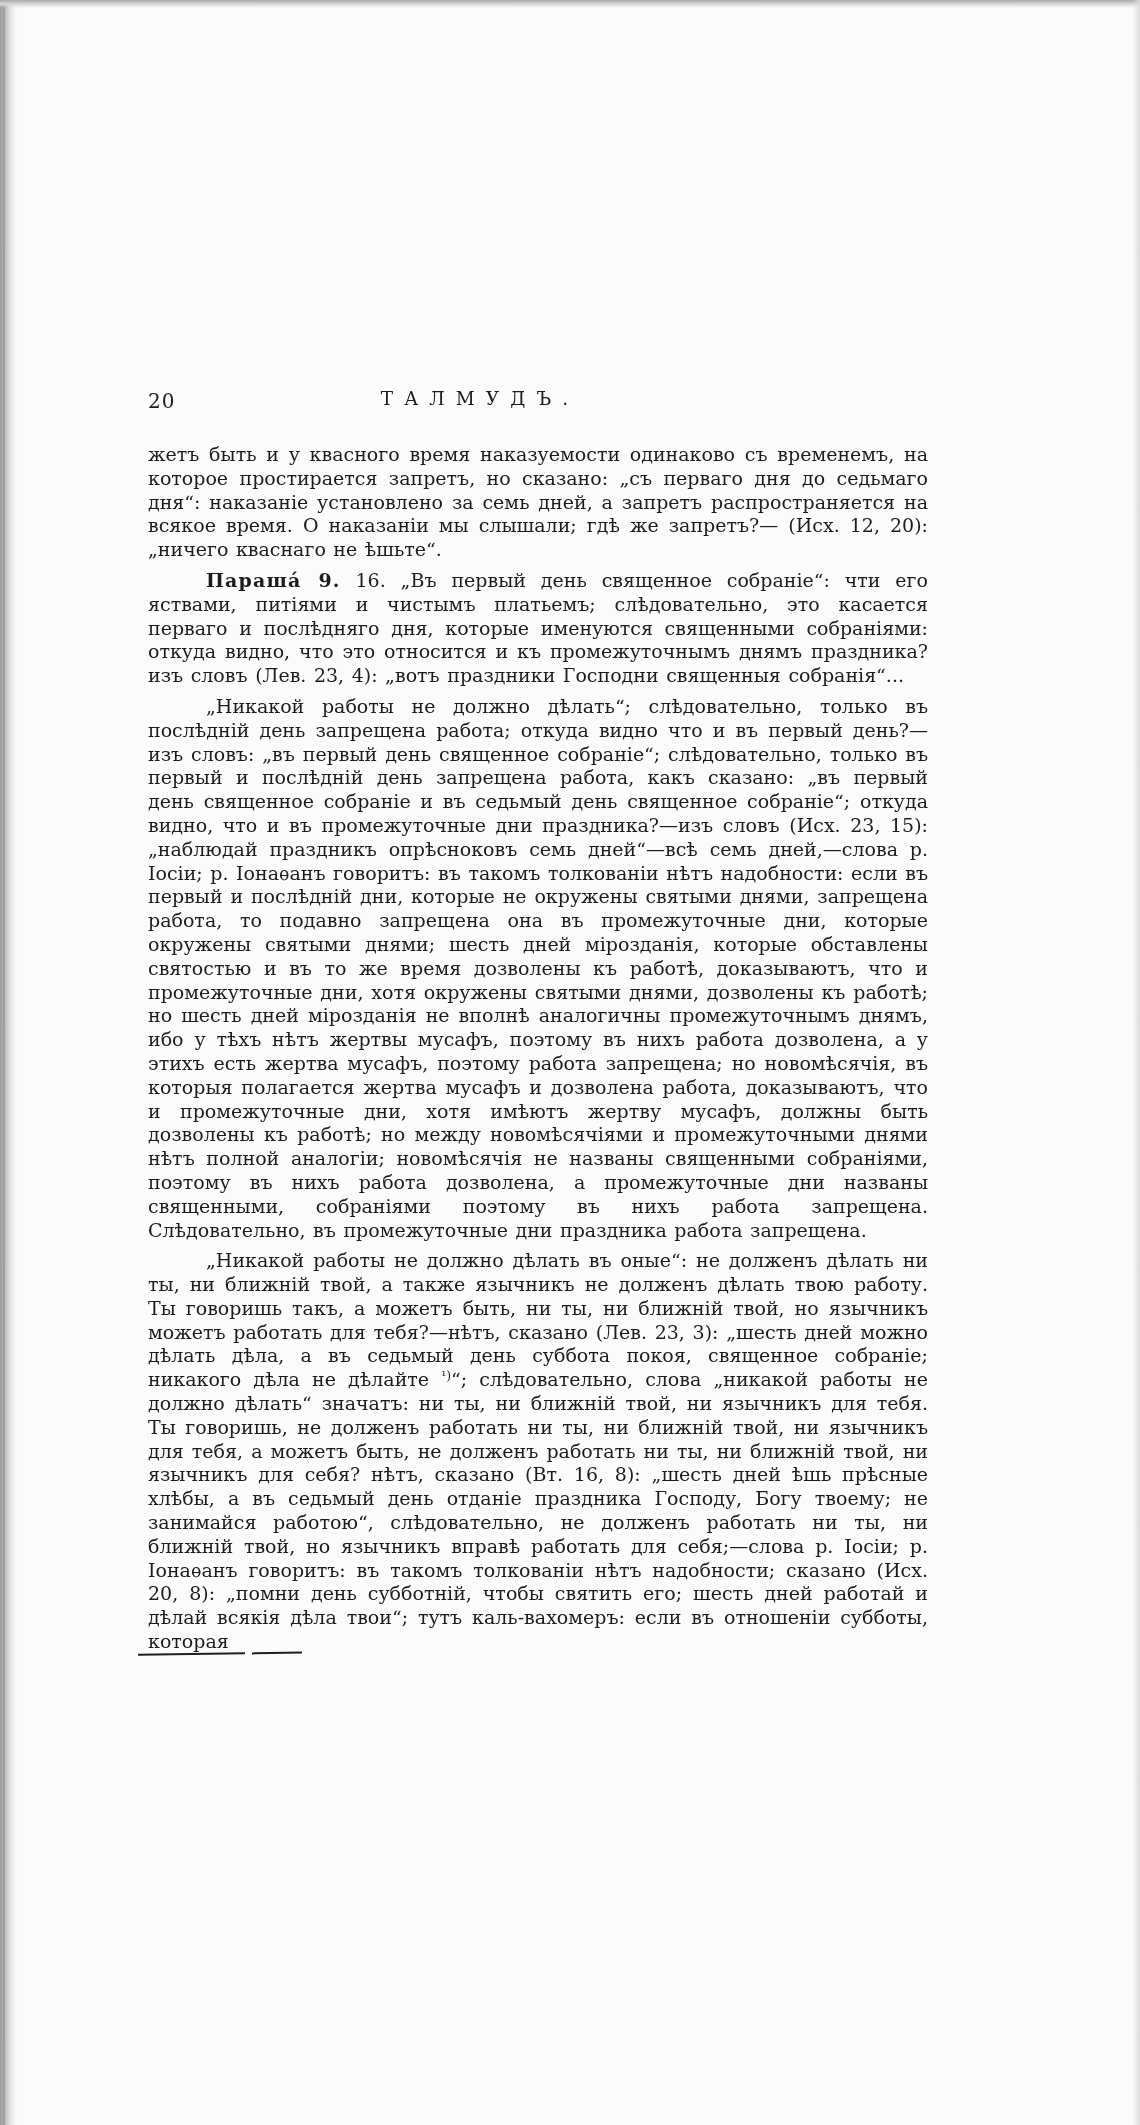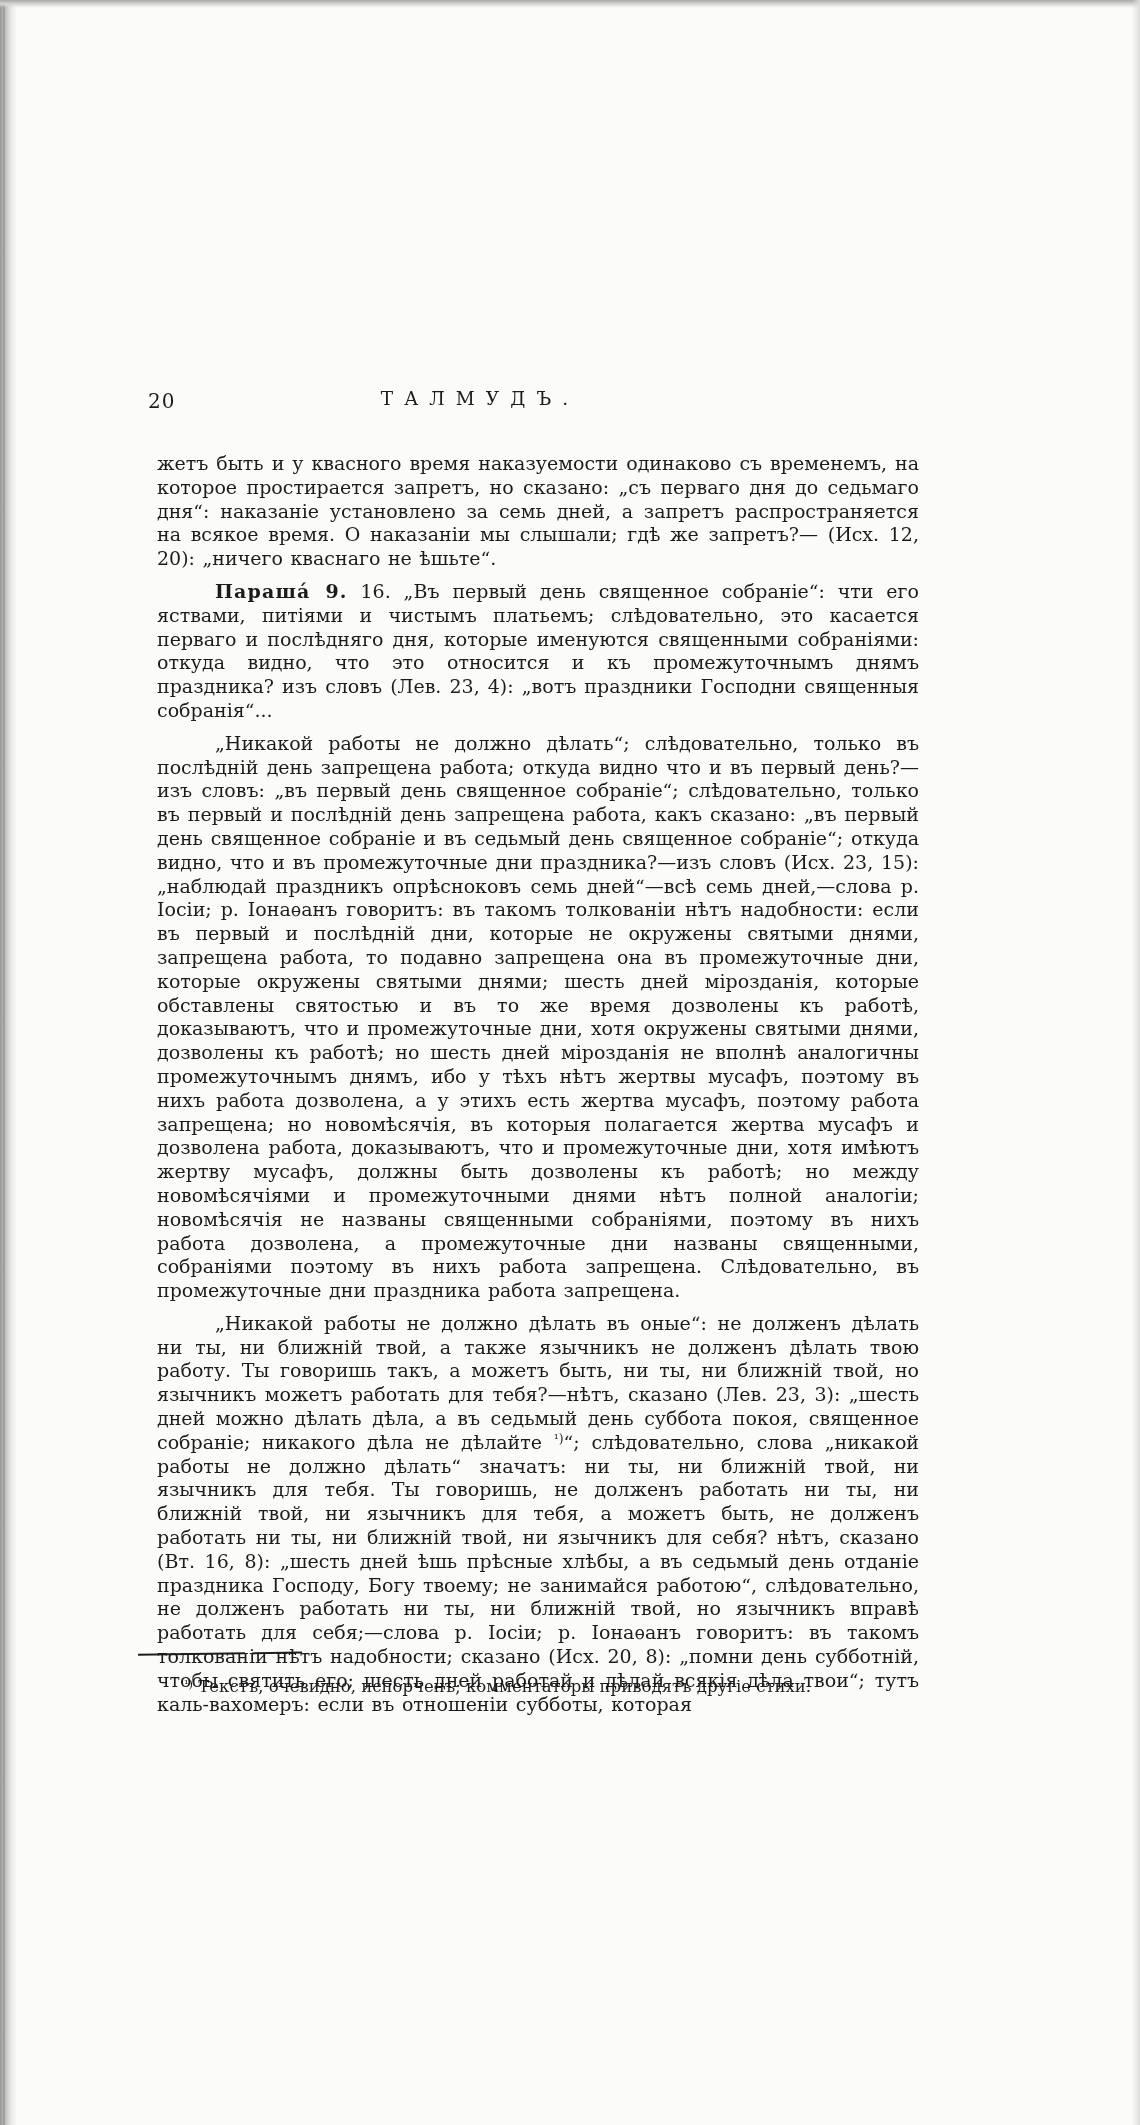--- a/index.html
+++ b/index.html
@@ -41,21 +41,21 @@
     font-size: 18.5px; letter-spacing: 0.6em;
     position: relative; left: -58px;
   }
 
   .textblock {
     position: absolute; top: 443px; left: 148px; width: 780px;
     font-size: 19px; line-height: 23.8px;
     text-align: justify;
     word-spacing: 1.5px;
   }
-  .para { margin: 9px; }
+  .para { margin: 0; }
   .para + .para { margin-top: 7px; }
   .para.indent { text-indent: 58px; }
   .lead {
     font-weight: bold;
     font-size: 19px;
     letter-spacing: 0.06em;
     word-spacing: 2px;
   }
   .fnref { font-size: 12.5px; line-height: 0; vertical-align: 6px; }
 
@@ -95,15 +95,14 @@
 
     <p class="para indent">„Никакой работы не должно дѣлать“; слѣдовательно, только въ послѣдній день запрещена работа; откуда видно что и въ первый день?—изъ словъ: „въ первый день священное собраніе“; слѣдовательно, только въ первый и послѣдній день запрещена работа, какъ сказано: „въ первый день священное собраніе и въ седьмый день священное собраніе“; откуда видно, что и въ промежуточные дни праздника?—изъ словъ (Исх. 23, 15): „наблюдай праздникъ опрѣсноковъ семь дней“—всѣ семь дней,—слова р. Іосіи; р. Іонаѳанъ говоритъ: въ такомъ толкованіи нѣтъ надобности: если въ первый и послѣдній дни, которые не окружены святыми днями, запрещена работа, то подавно запрещена она въ промежуточные дни, которые окружены святыми днями; шесть дней мірозданія, которые обставлены святостью и въ то же время дозволены къ работѣ, доказываютъ, что и промежуточные дни, хотя окружены святыми днями, дозволены къ работѣ; но шесть дней мірозданія не вполнѣ аналогичны промежуточнымъ днямъ, ибо у тѣхъ нѣтъ жертвы мусафъ, поэтому въ нихъ работа дозволена, а у этихъ есть жертва мусафъ, поэтому работа запрещена; но новомѣсячія, въ которыя полагается жертва мусафъ и дозволена работа, доказываютъ, что и промежуточные дни, хотя имѣютъ жертву мусафъ, должны быть дозволены къ работѣ; но между новомѣсячіями и промежуточными днями нѣтъ полной аналогіи; новомѣсячія не названы священными собраніями, поэтому въ нихъ работа дозволена, а промежуточные дни названы священными, собраніями поэтому въ нихъ работа запрещена. Слѣдовательно, въ промежуточные дни праздника работа запрещена.</p>
 
     <p class="para indent"><span>„Никакой работы не должно дѣлать въ оные“: не долженъ дѣлать ни ты, ни ближній твой, а также язычникъ не долженъ дѣлать твою работу. Ты говоришь такъ, а можетъ быть, ни ты, ни ближній твой, но язычникъ можетъ работать для тебя?—нѣтъ, сказано (Лев. 23, 3): „шесть дней можно дѣлать дѣла, а въ седьмый день суббота покоя, священное собраніе; никакого дѣла не дѣлайте </span><sup class="fnref">¹)</sup><span>“; слѣдовательно, слова „никакой работы не должно дѣлать“ значатъ: ни ты, ни ближній твой, ни язычникъ для тебя. Ты говоришь, не долженъ работать ни ты, ни ближній твой, ни язычникъ для тебя, а можетъ быть, не долженъ работать ни ты, ни ближній твой, ни язычникъ для себя? нѣтъ, сказано (Вт. 16, 8): „шесть дней ѣшь прѣсные хлѣбы, а въ седьмый день отданіе праздника Господу, Богу твоему; не занимайся работою“, слѣдовательно, не долженъ работать ни ты, ни ближній твой, но язычникъ вправѣ работать для себя;—слова р. Іосіи; р. Іонаѳанъ говоритъ: въ такомъ толкованіи нѣтъ надобности; сказано (Исх. 20, 8): „помни день субботній, чтобы святить его; шесть дней работай и дѣлай всякія дѣла твои“; тутъ каль-вахомеръ: если въ отношеніи субботы, которая</span></p>
   </main>
 
   <div class="footnote-sep">
     <span class="dash long"></span><span class="dash short"></span>
   </div>
 
-  <div class="footnote"><sup class="fnref">¹)</sup><span> Текстъ, очевидно, испорченъ; комментаторы приводятъ другіе стихи.</span></div>
 
 </div>
 
 </body></html>

